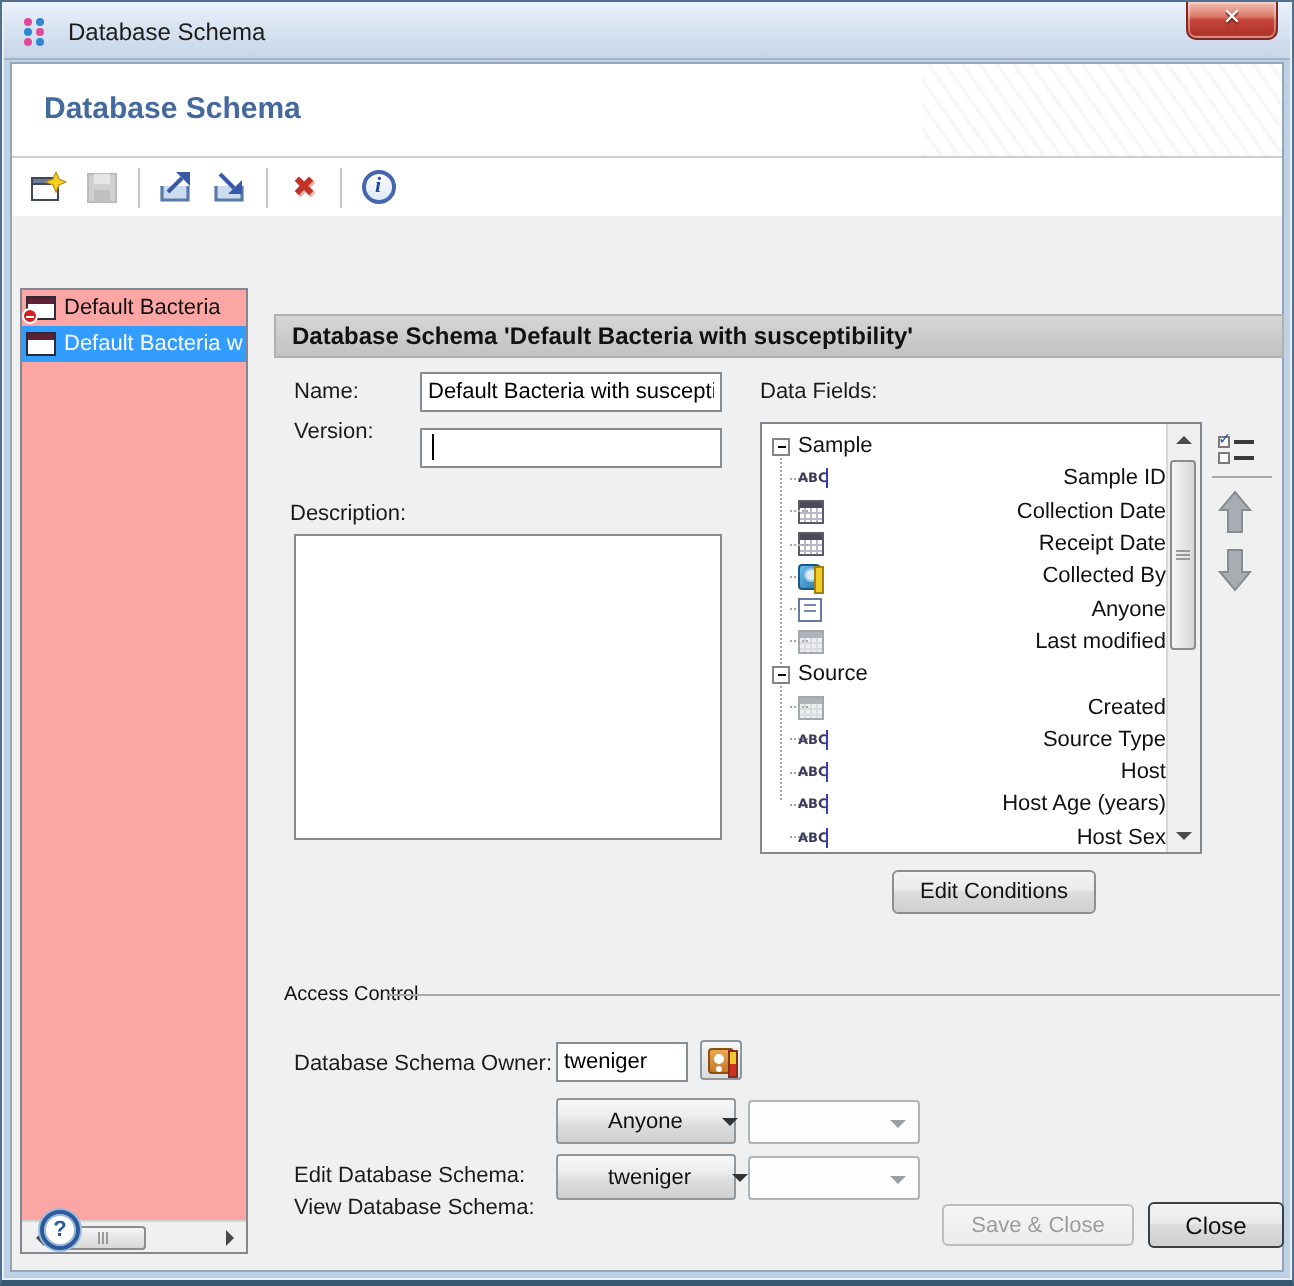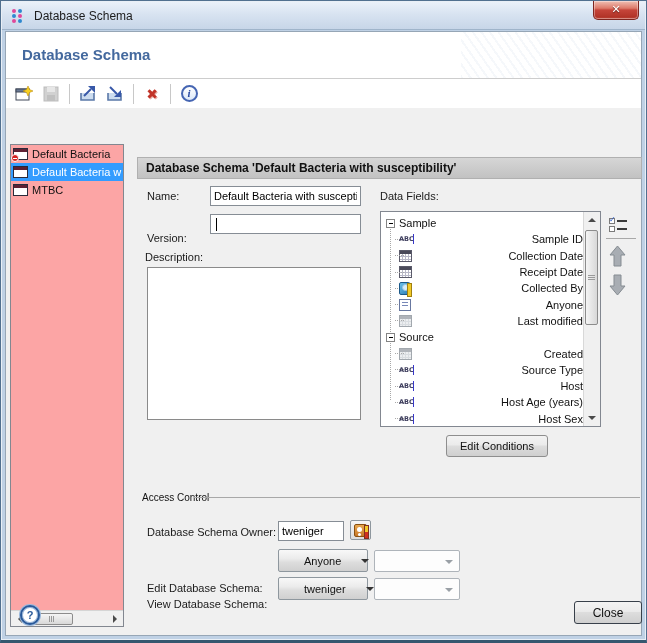--- a/index.html
+++ b/index.html
@@ -240,45 +240,41 @@
         <div class="list-item">
           <span class="win-ico">
               <span class="badge-no"></span>
             </span>
           <span>Default Bacteria</span>
         </div>
         <div class="list-item sel">
           <span class="win-ico"></span>
           <span>Default Bacteria w</span>
         </div>
-        <div class="list-item">
-          <span class="win-ico"></span>
-          <span>MTBC</span>
-        </div>
         <div class="hscroll">
           <span class="hs-arrow">
               <span class="tri-l"></span>
             </span>
           <span class="hs-thumb">
               <span class="grip-v"></span>
               <span class="grip-v"></span>
               <span class="grip-v"></span>
             </span>
           <span class="hs-track-rest"></span>
           <span class="hs-arrow">
               <span class="tri-r"></span>
             </span>
         </div>
       </div>
 
       <div class="panel-header">Database Schema 'Default Bacteria with susceptibility'</div>
 
       <div class="lbl" style="left:141px; top:82px;">Name:</div>
       <input class="txt-input" style="left: 204px; top: 78px; width: 151px; height: 20px;" value="Default Bacteria with susceptibility">
-      <div class="lbl" style="left:141px; top:124px;text-align:center;">Version:</div>
+      <div class="lbl" style="left:141px; top:102px;text-align:center;">Version:</div>
       <div class="txt-input" style="left:204px; top:106px; width:151px; height:20px;"><span class="caret"></span></div>
       <div class="lbl" style="left:139px; top:143px;">Description:</div>
       <textarea class="desc-box" style=""></textarea>
 
       <div class="lbl" style="left:374px; top:82px;">Data Fields:</div>
       <div class="tree-box">
         <div class="tree">
           <div class="tree-row group">
             <span class="expander"></span>
             <span>Sample</span>
@@ -404,17 +400,18 @@
           <circle cx="2.8" cy="10.2" r="1.8" fill="#4a5058"></circle>
         </svg>
         <span>tweniger</span>
         <span class="dd-arrow"></span>
       </div>
       <div class="dd2" style="left:368px; top:470px; width:86px;">
         <span class="dd-arrow"></span>
       </div>
 
       <div class="help-ico">?</div>
+      <button class="save-close" disabled="">Save &amp; Close</button>
       <button class="btn close-dlg">Close</button>
 
     </div>
   </div>
 </div>
 
 </body></html>

